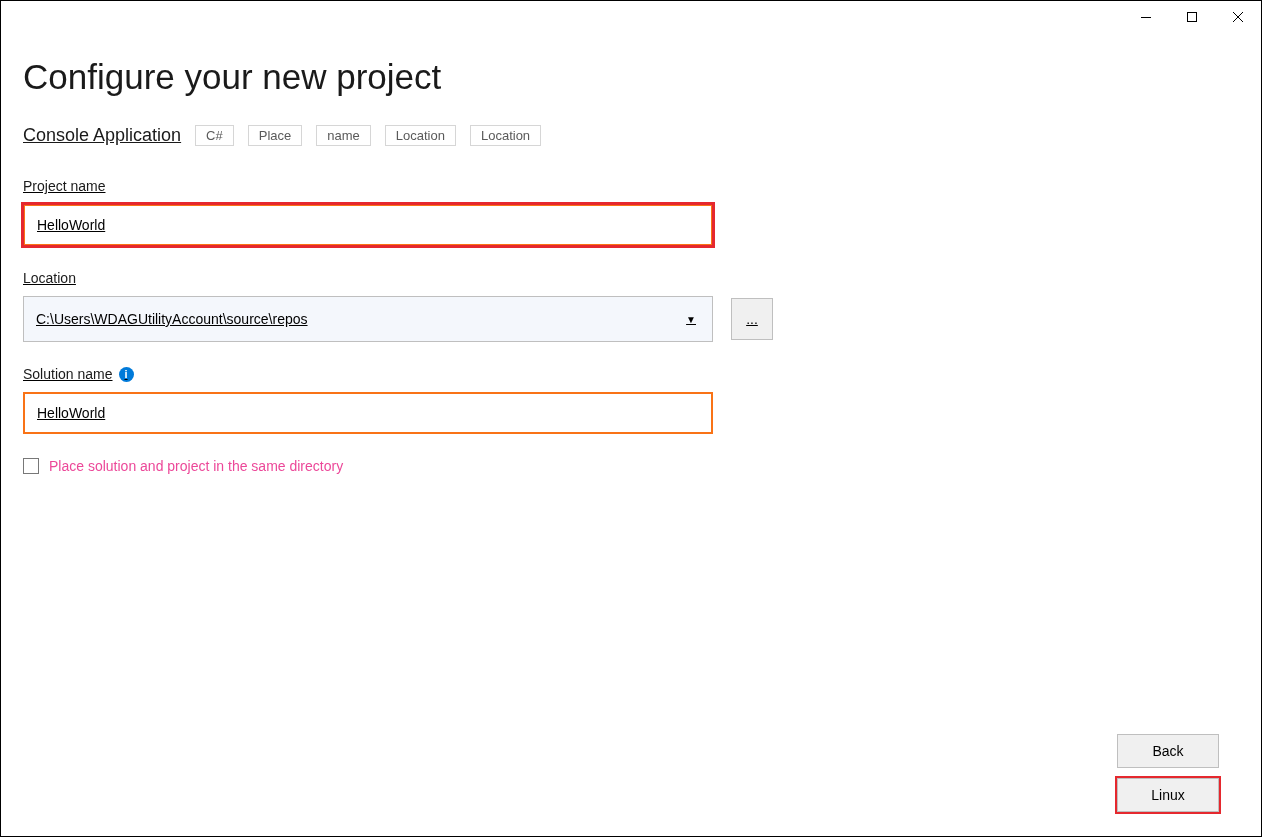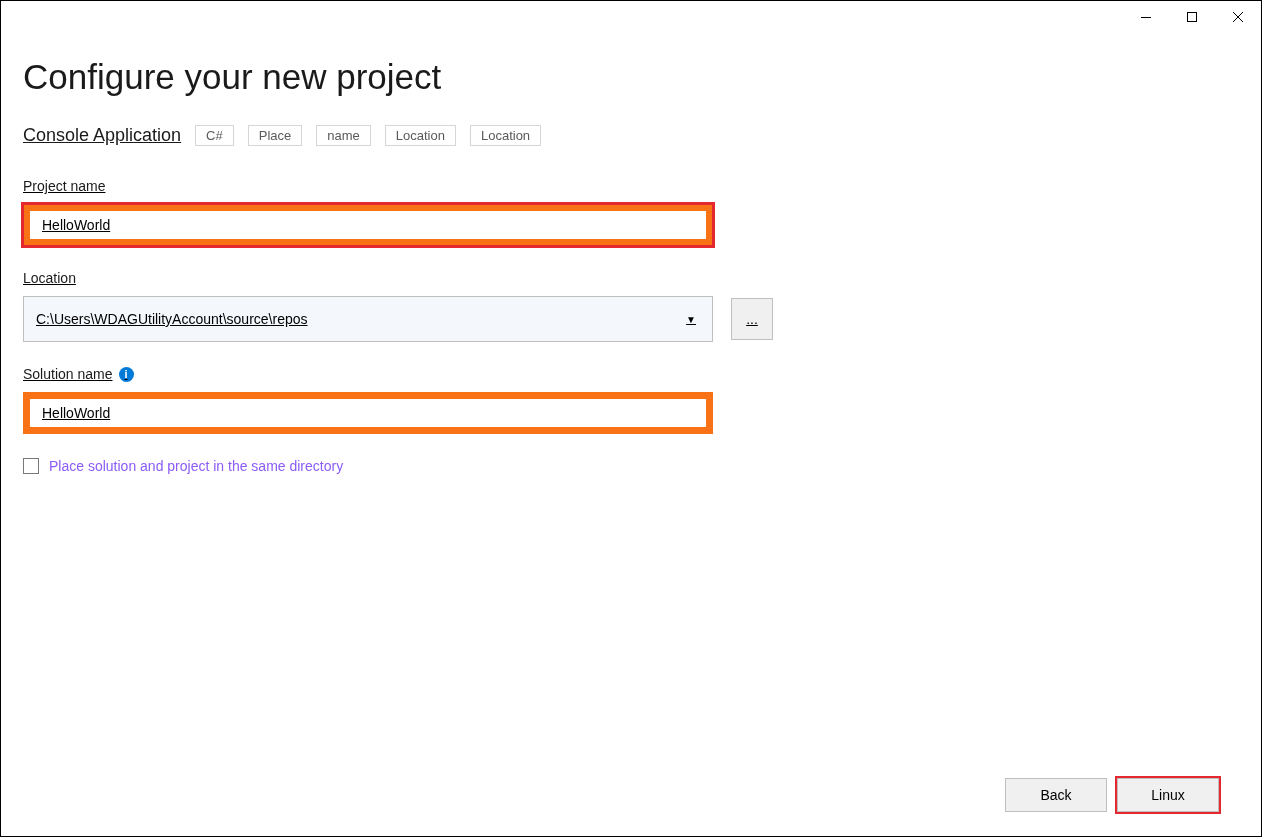--- a/index.html
+++ b/index.html
@@ -85,21 +85,21 @@
       font-style: normal;
     }
     .input-row {
       display: flex;
       gap: 18px;
       align-items: center;
     }
     .text-input {
       width: 690px;
       height: 42px;
-      border: 7px solid #f97316;
+      border: 2px solid #f97316;
       padding: 0 12px;
       font-size: 14px;
       font-family: inherit;
       background: #fff;
     }
     .text-input.highlighted {
       outline: 3px solid #e5282e;
       outline-offset: -1px;
     }
     .combo-input {
@@ -139,28 +139,29 @@
     }
     .checkbox {
       width: 16px;
       height: 16px;
       border: 1px solid #787878;
       background: #fff;
       cursor: pointer;
     }
     .checkbox-label {
       font-size: 14px;
-      color: #8b5cf6;
+      color: #ec4899;
     }
     .footer {
       position: absolute;
       bottom: 24px;
       right: 42px;
       display: flex;
       gap: 10px;
+      flex-direction: column;
     }
     .footer-button {
       width: 102px;
       height: 34px;
       border: 1px solid #bfbfbf;
       background: #f0f0f0;
       font-size: 14px;
       font-family: inherit;
       cursor: pointer;
     }

